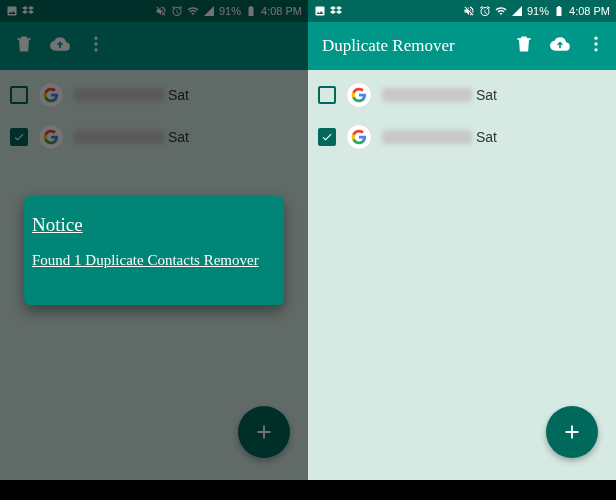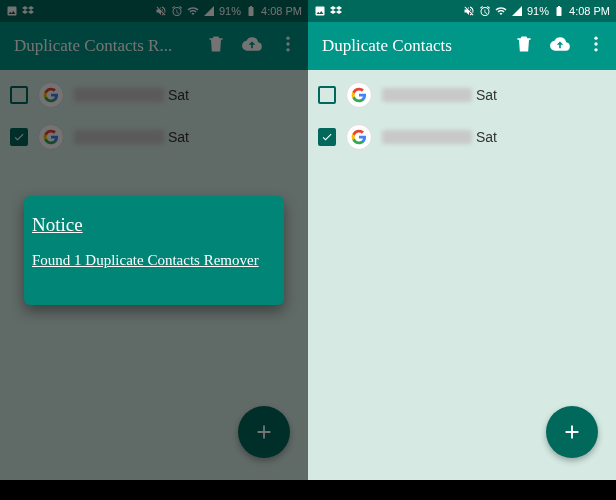--- a/index.html
+++ b/index.html
@@ -173,21 +173,20 @@
         </svg>
       <span>91%</span>
       <svg viewBox="0 0 24 24">
           <path d="M15.67 4H14V2h-4v2H8.33C7.6 4 7 4.6 7 5.33v15.33C7 21.4 7.6 22 8.33 22h7.33c.74 0 1.34-.6 1.34-1.33V5.33C17 4.6 16.4 4 15.67 4z"></path>
         </svg>
       <span class="time">4:08 PM</span>
     </div>
   </div>
 
   <div class="appbar">
-    <span class="title">Duplicate Contacts R...</span>
     <div class="ab-icons">
       <span><svg viewBox="0 0 24 24">
             <path d="M6 7h12l-1 14H7L6 7zm3-4h6l1 2h4v2H4V5h4l1-2z"></path>
           </svg></span>
       <span><svg viewBox="0 0 24 24">
             <path d="M19.35 10.04A7.49 7.49 0 0 0 12 4a7.5 7.5 0 0 0-6.65 4.04A6 6 0 0 0 6 20h13a5 5 0 0 0 .35-9.96zM13 13v4h-2v-4H8l4-4 4 4h-3z"></path>
           </svg></span>
       <span><svg viewBox="0 0 24 24">
             <circle cx="12" cy="5" r="2"></circle>
             <circle cx="12" cy="12" r="2"></circle>
@@ -275,21 +274,21 @@
         </svg>
       <span>91%</span>
       <svg viewBox="0 0 24 24">
           <path d="M15.67 4H14V2h-4v2H8.33C7.6 4 7 4.6 7 5.33v15.33C7 21.4 7.6 22 8.33 22h7.33c.74 0 1.34-.6 1.34-1.33V5.33C17 4.6 16.4 4 15.67 4z"></path>
         </svg>
       <span class="time">4:08 PM</span>
     </div>
   </div>
 
   <div class="appbar">
-    <span class="title">Duplicate Contacts</span>
+    <span class="title">Duplicate Remover</span>
     <div class="ab-icons">
       <span><svg viewBox="0 0 24 24">
             <path d="M6 7h12l-1 14H7L6 7zm3-4h6l1 2h4v2H4V5h4l1-2z"></path>
           </svg></span>
       <span><svg viewBox="0 0 24 24">
             <path d="M19.35 10.04A7.49 7.49 0 0 0 12 4a7.5 7.5 0 0 0-6.65 4.04A6 6 0 0 0 6 20h13a5 5 0 0 0 .35-9.96zM13 13v4h-2v-4H8l4-4 4 4h-3z"></path>
           </svg></span>
       <span><svg viewBox="0 0 24 24">
             <circle cx="12" cy="5" r="2"></circle>
             <circle cx="12" cy="12" r="2"></circle>

